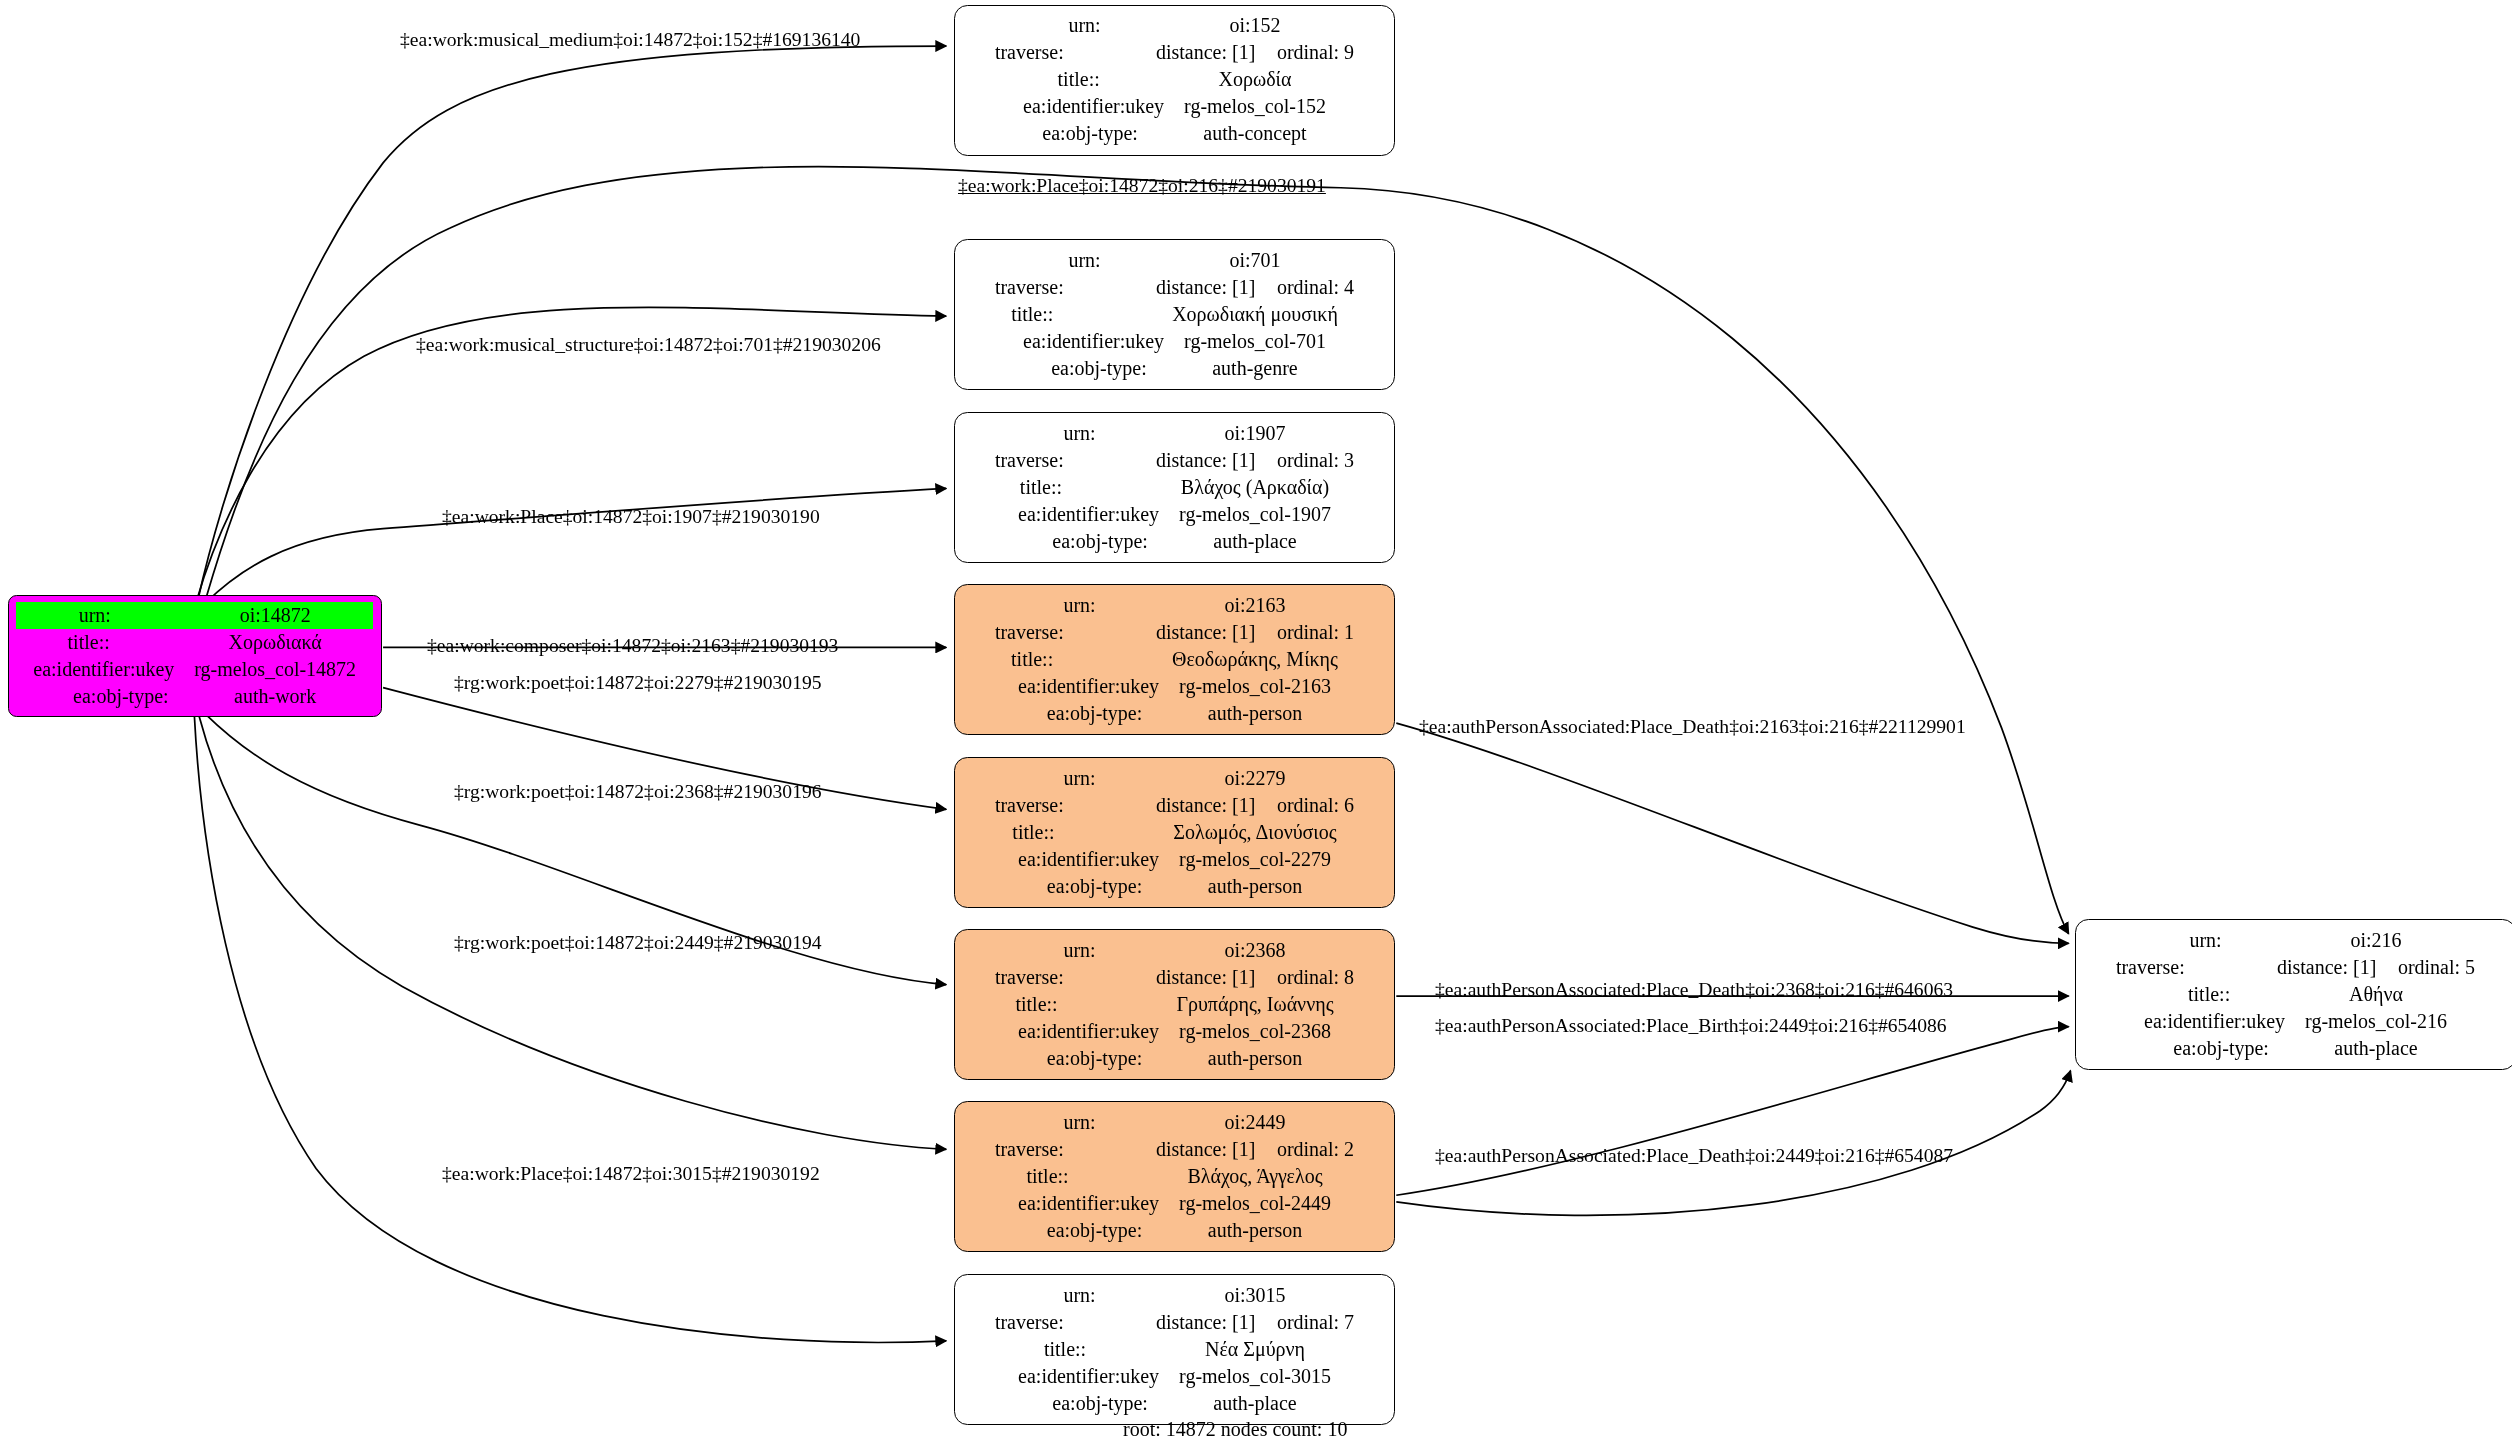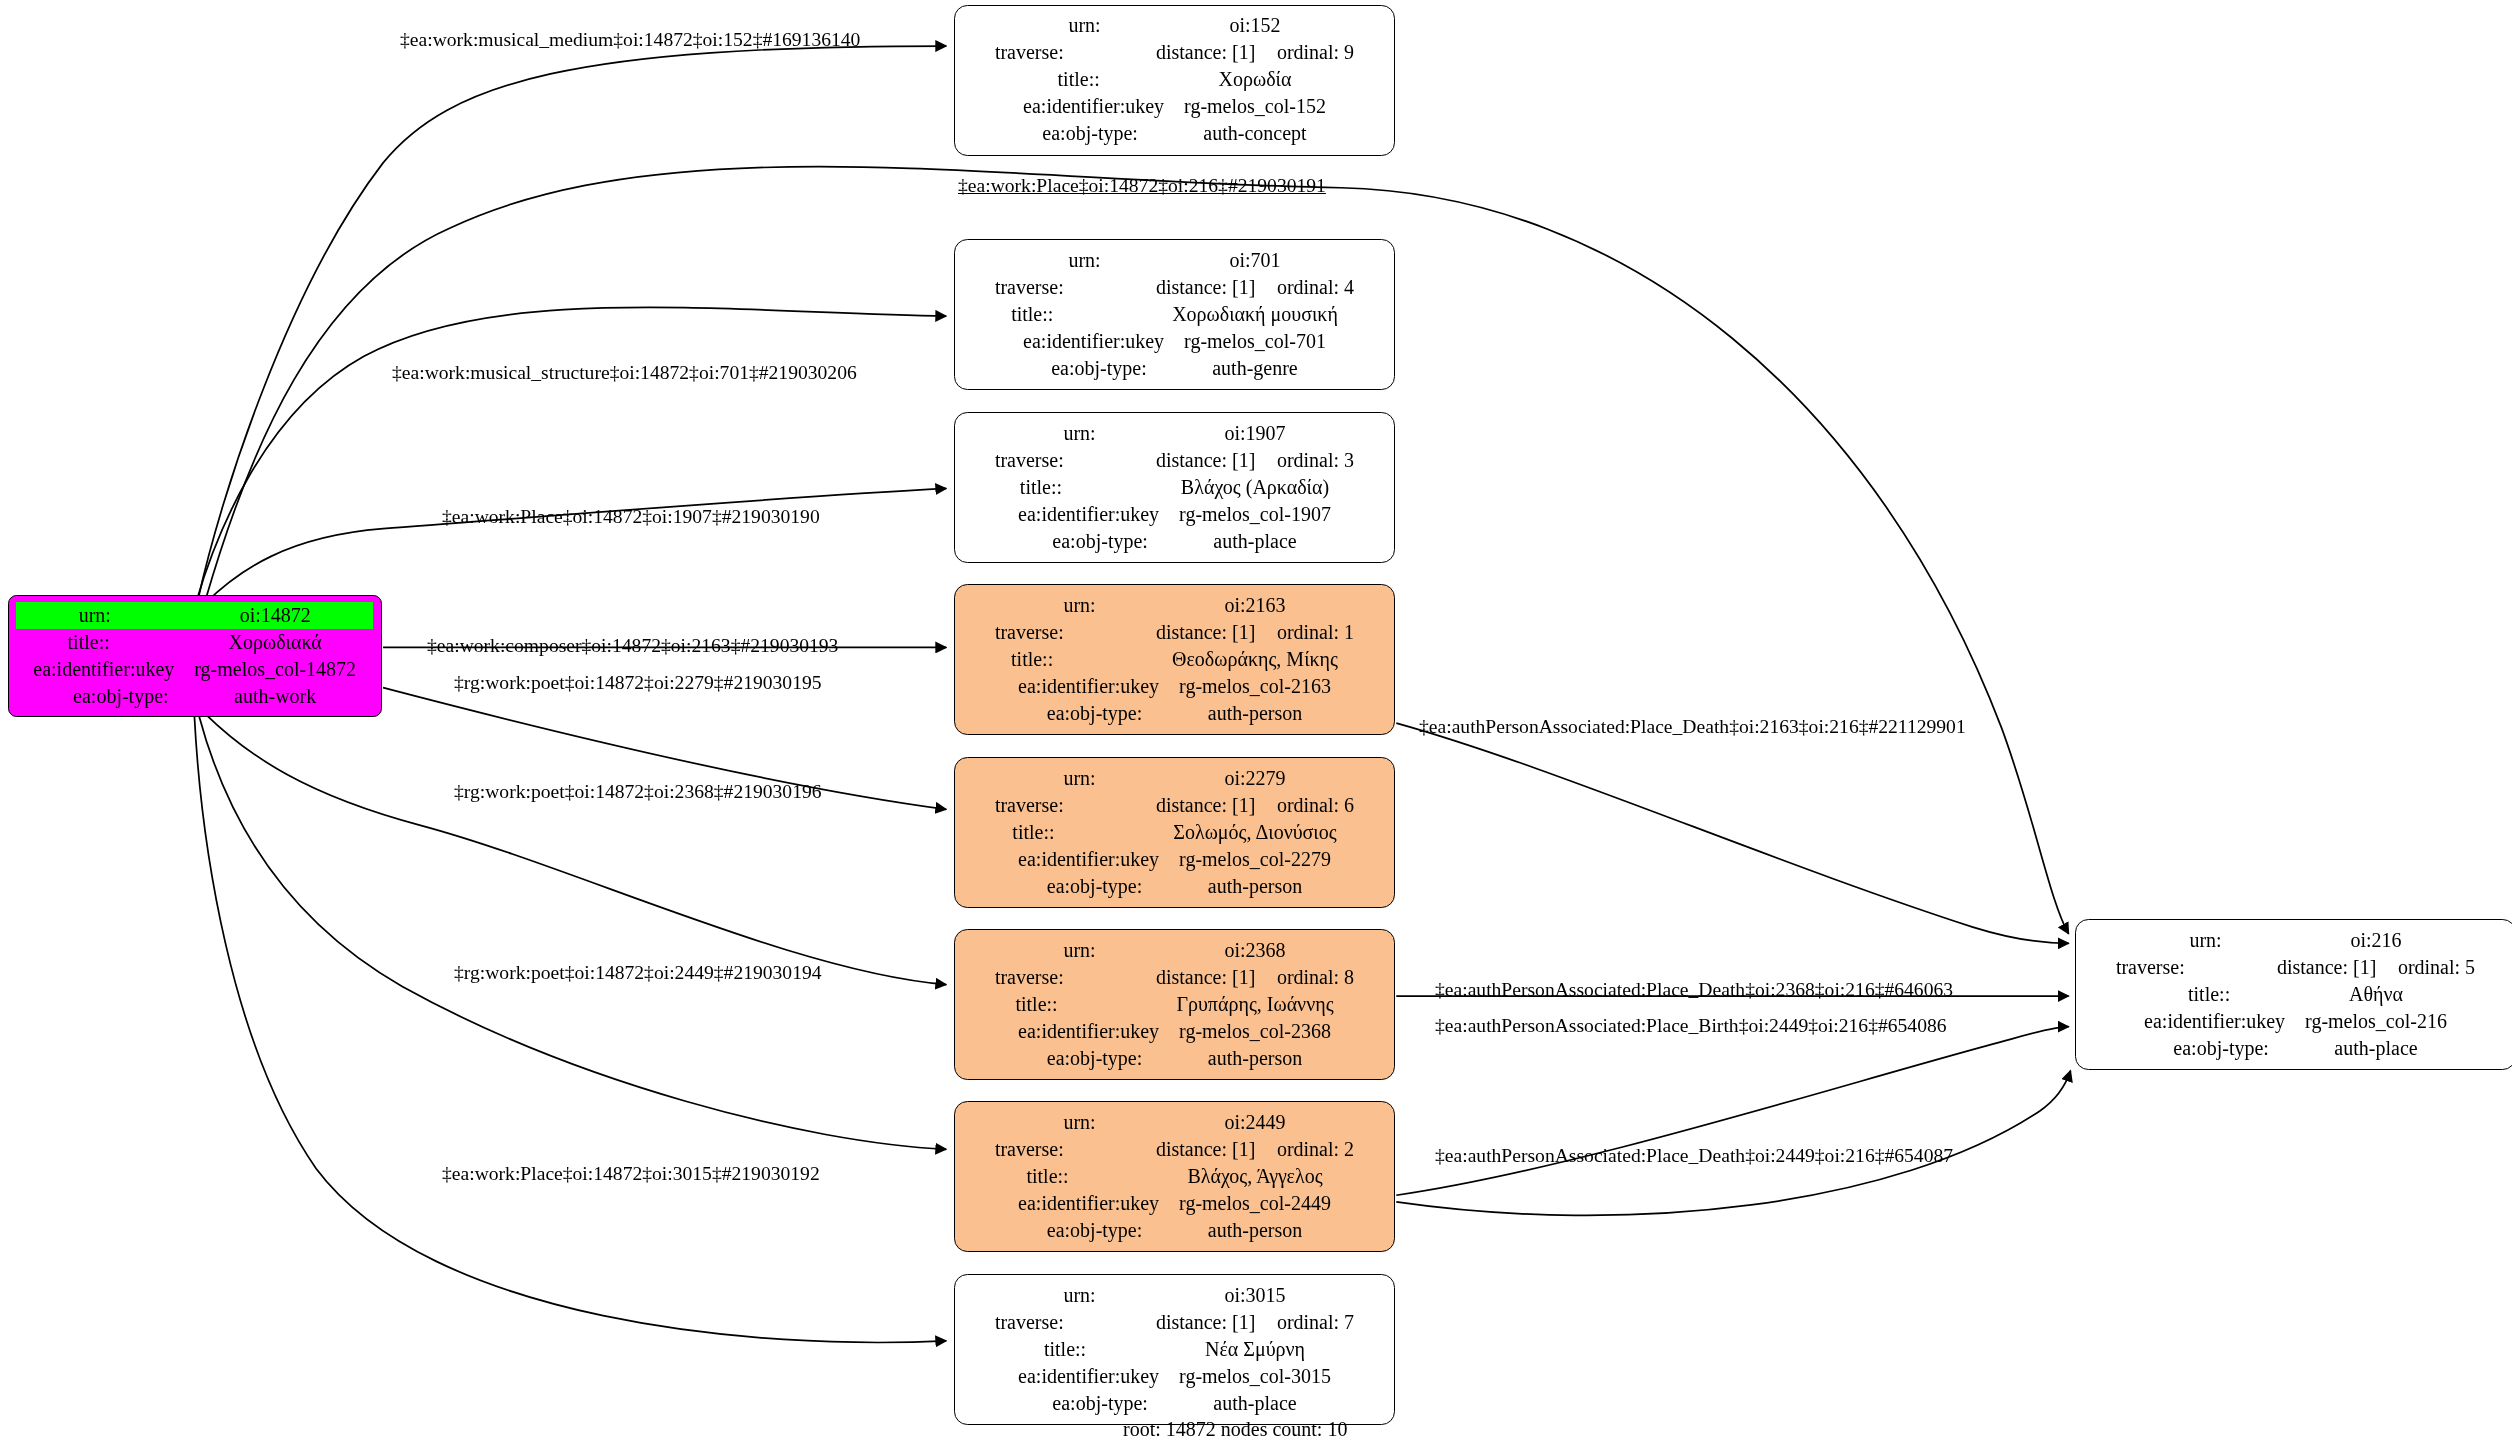--- a/index.html
+++ b/index.html
@@ -374,31 +374,31 @@
     <div class="row">
       <span class="key">ea:obj-type:</span>
       <span class="val">auth-place</span>
     </div>
   </div>
 
   <div class="edge-label" style="left:400px; top:29px;">‡ea:work:musical_medium‡oi:14872‡oi:152‡#169136140</div>
 
   <div class="edge-label" style="left:958px; top:175px;text-decoration:underline;">‡ea:work:Place‡oi:14872‡oi:216‡#219030191</div>
 
-  <div class="edge-label" style="left:392px; top:334px;margin-top:28px;">‡ea:work:musical_structure‡oi:14872‡oi:701‡#219030206</div>
+  <div class="edge-label" style="left:416px; top:334px;">‡ea:work:musical_structure‡oi:14872‡oi:701‡#219030206</div>
 
   <div class="edge-label" style="left:442px; top:506px;">‡ea:work:Place‡oi:14872‡oi:1907‡#219030190</div>
 
   <div class="edge-label" style="left:427px; top:635px;">‡ea:work:composer‡oi:14872‡oi:2163‡#219030193</div>
 
   <div class="edge-label" style="left:454px; top:672px;">‡rg:work:poet‡oi:14872‡oi:2279‡#219030195</div>
 
   <div class="edge-label" style="left:454px; top:781px;">‡rg:work:poet‡oi:14872‡oi:2368‡#219030196</div>
 
-  <div class="edge-label" style="left:454px; top:962px;">‡rg:work:poet‡oi:14872‡oi:2449‡#219030194</div>
+  <div class="edge-label" style="left:454px; top:932px;">‡rg:work:poet‡oi:14872‡oi:2449‡#219030194</div>
 
   <div class="edge-label" style="left:442px; top:1163px;">‡ea:work:Place‡oi:14872‡oi:3015‡#219030192</div>
 
   <div class="edge-label" style="left:1419px; top:716px;text-align:center;">‡ea:authPersonAssociated:Place_Death‡oi:2163‡oi:216‡#221129901</div>
 
   <div class="edge-label" style="left:1435px; top:979px;">‡ea:authPersonAssociated:Place_Death‡oi:2368‡oi:216‡#646063</div>
 
   <div class="edge-label" style="left:1435px; top:1015px;">‡ea:authPersonAssociated:Place_Birth‡oi:2449‡oi:216‡#654086</div>
 
   <div class="edge-label" style="left:1435px; top:1145px;">‡ea:authPersonAssociated:Place_Death‡oi:2449‡oi:216‡#654087</div>

